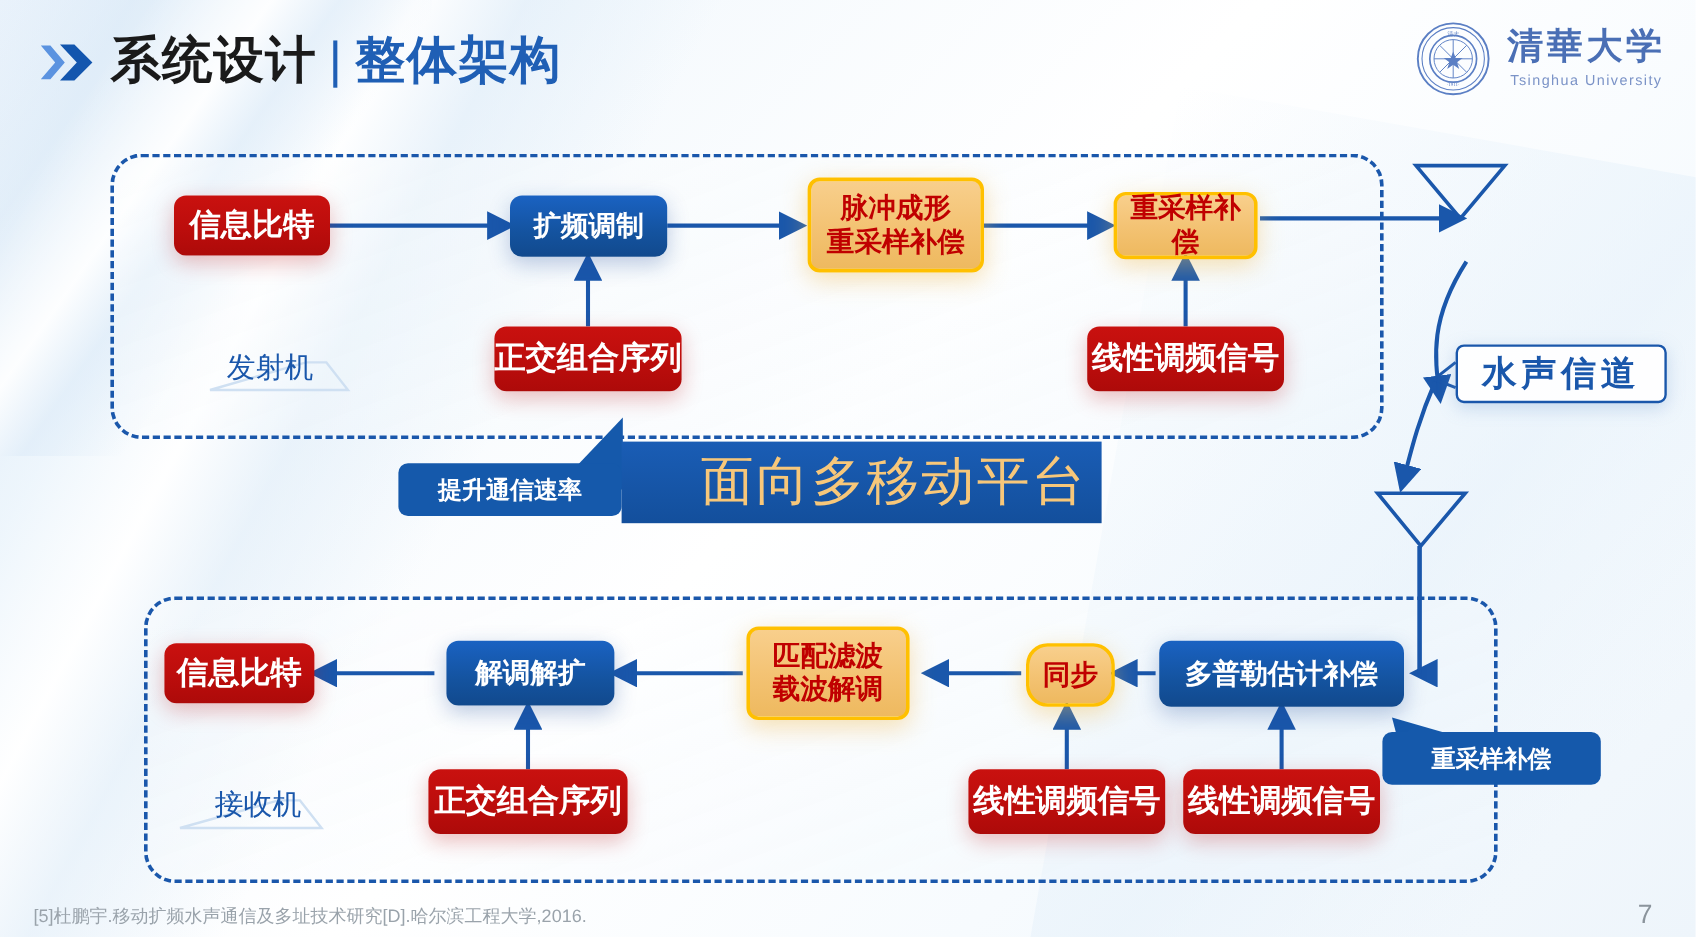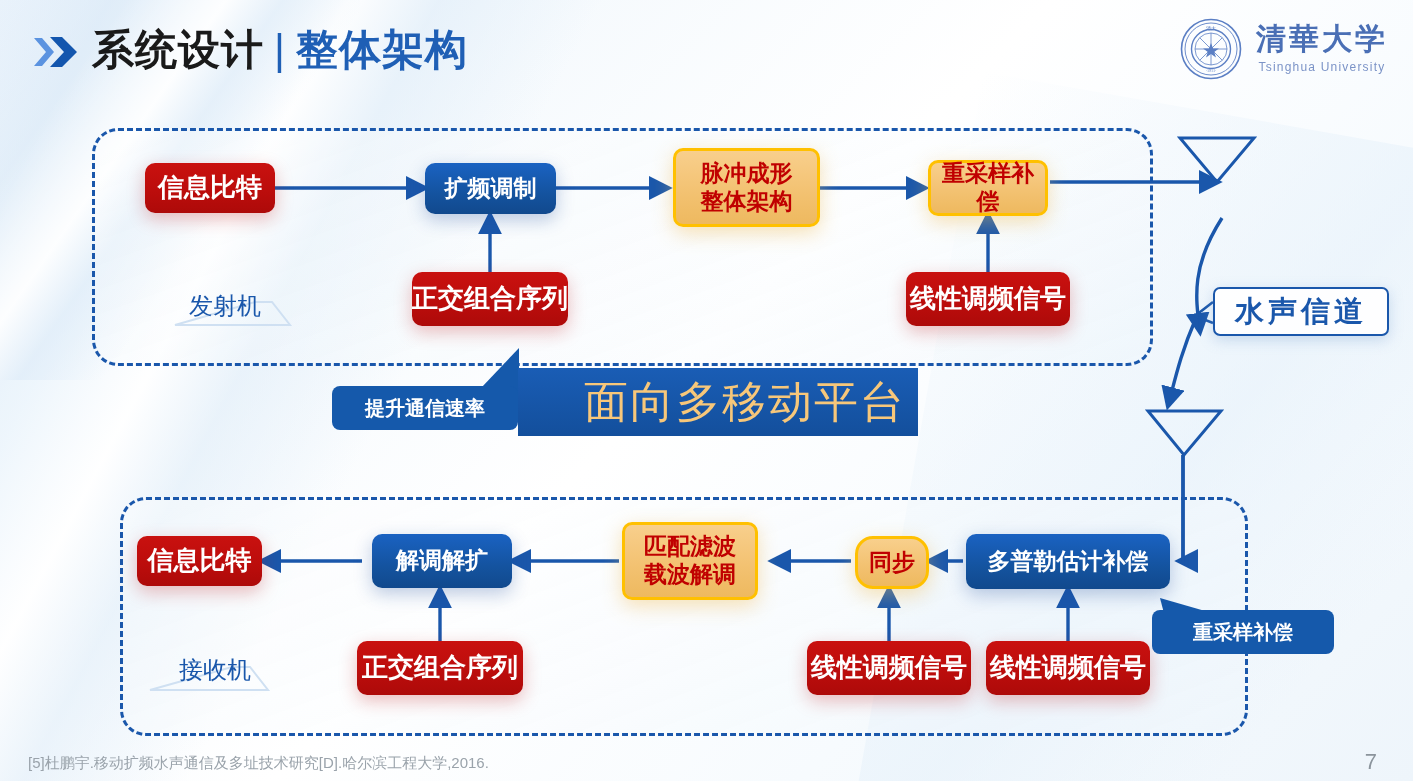--- a/index.html
+++ b/index.html
@@ -212,21 +212,21 @@
     <path d="M1213,302 L1195,316 L1213,323" fill="none" stroke="#1a57ab" stroke-width="2.5"></path>
 
     <polygon points="175,325 255,302 272,302 290,325" fill="none" stroke="#cfe0f2" stroke-width="2"></polygon>
     <polygon points="150,690 232,667 250,667 268,690" fill="none" stroke="#cfe0f2" stroke-width="2"></polygon>
   </svg>
 
   <div class="node red" style="left:145px;top:163px;width:130px;height:50px;">信息比特</div>
   <div class="node blue" style="left:425px;top:163px;width:131px;height:51px;">扩频调制</div>
   <div class="node red" style="left:412px;top:272px;width:156px;height:54px;">正交组合序列</div>
   <div class="node orange" style="left:673px;top:148px;width:147px;height:79px;">脉冲成形
-整体架构</div>
+重采样补偿</div>
   <div class="node orange" style="left:928px;top:160px;width:120px;height:56px;">重采样补偿</div>
   <div class="node red" style="left:906px;top:272px;width:164px;height:54px;">线性调频信号</div>
   <div class="seclabel" style="left:165px;top:290px;width:120px;">发射机</div>
 
   <div class="node red" style="left:137px;top:536px;width:125px;height:50px;">信息比特</div>
   <div class="node blue" style="left:372px;top:534px;width:140px;height:54px;">解调解扩</div>
   <div class="node red" style="left:357px;top:641px;width:166px;height:54px;">正交组合序列</div>
   <div class="node orange" style="left:622px;top:522px;width:136px;height:78px;">匹配滤波
 载波解调</div>
   <div class="node orange" style="left:855px;top:536px;width:74px;height:53px;border-radius:18px;">同步</div>

